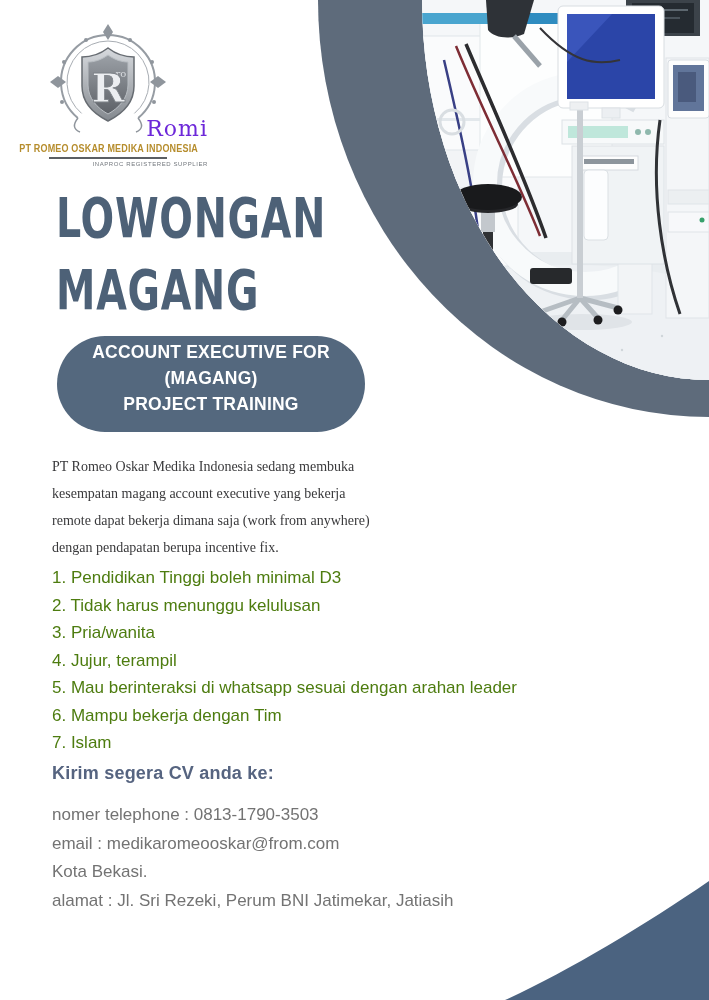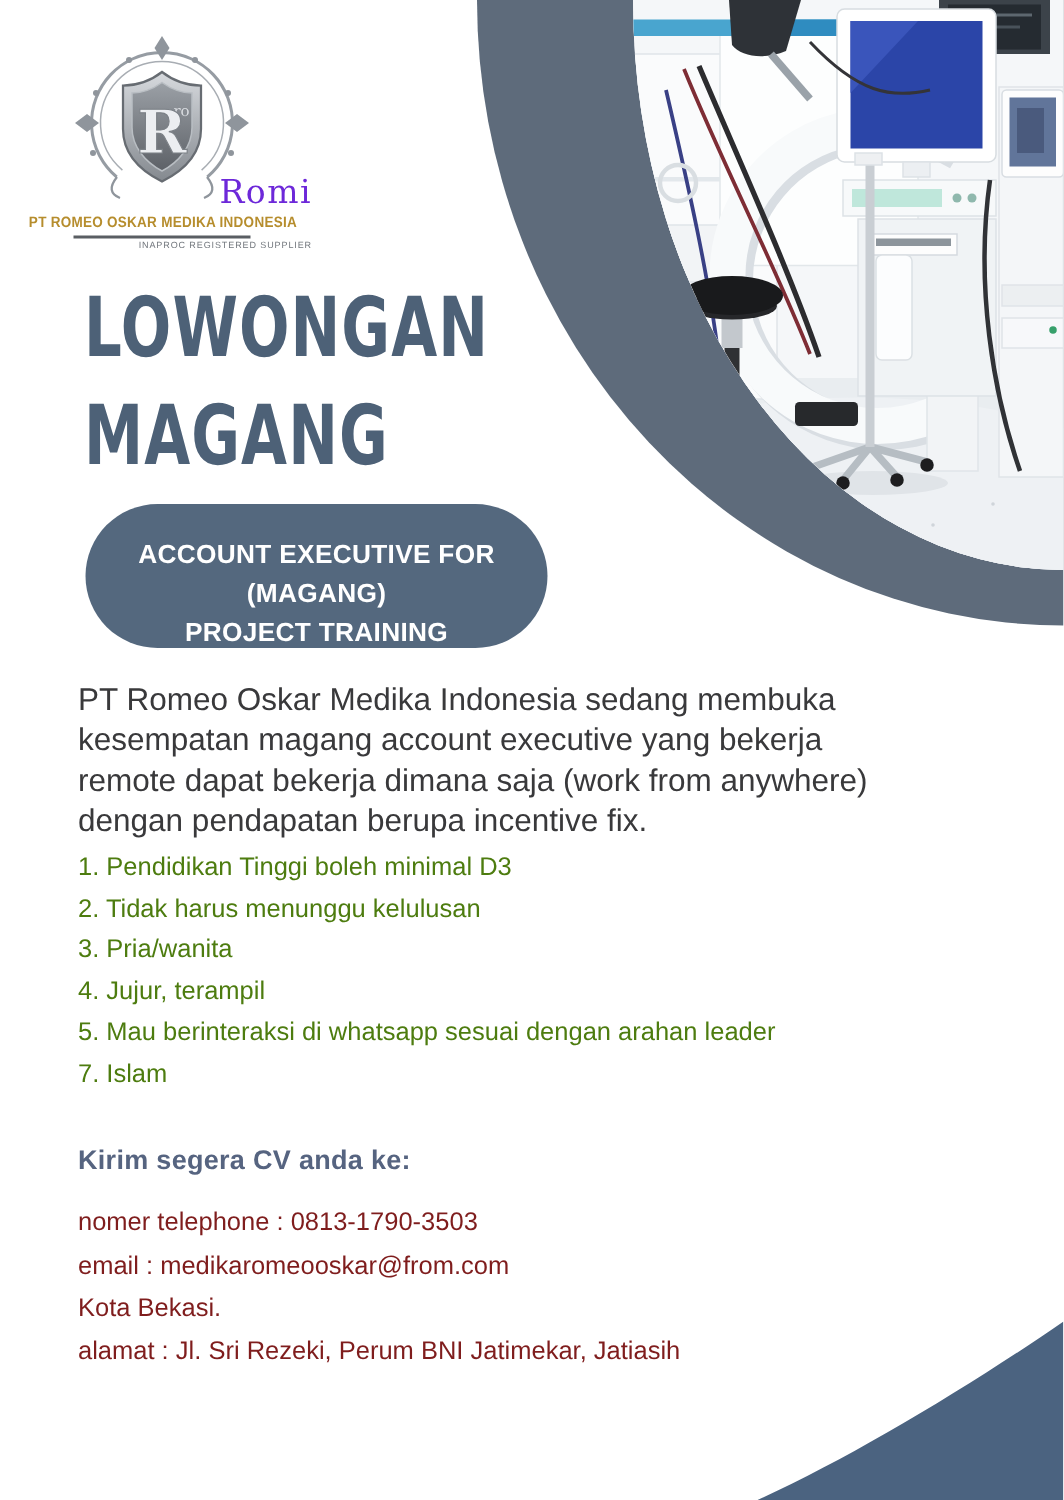--- a/index.html
+++ b/index.html
@@ -44,28 +44,28 @@
     font-family:"DejaVu Sans", sans-serif;font-weight:800;
     font-size:55px;line-height:72px;letter-spacing:1px;
     transform:scaleX(0.72);transform-origin:left top;white-space:nowrap;
   }
 
   
   .badge{
     position:absolute;left:57px;top:336px;width:308px;height:96px;
     background:#54687e;border-radius:48px;color:#ffffff;text-align:center;
     font-weight:bold;font-size:17.5px;line-height:26px;letter-spacing:0.2px;
-    padding-top:20px;box-sizing:border-box;
-  }
-
-  
-  .intro{position:absolute;left:52px;top:453px;font-size:21px;line-height:27px;color:#39393b;white-space:nowrap;}
+    padding-top:3px;box-sizing:border-box;
+  }
+
+  
+  .intro{position:absolute;left:52px;top:453px;font-size:14px;line-height:27px;color:#39393b;white-space:nowrap;font-family:Liberation Serif, serif;}
   .req{position:absolute;left:52px;top:564px;font-size:17px;line-height:27.5px;color:#4d7c0f;white-space:nowrap;}
   .contact-heading{position:absolute;left:52px;top:763px;font-size:18px;font-weight:bold;color:#566480;letter-spacing:0.2px;}
-  .contact{position:absolute;left:52px;top:801px;font-size:17px;line-height:28.5px;color:#7f1d1d;white-space:nowrap;}
+  .contact{position:absolute;left:52px;top:801px;font-size:17px;line-height:28.5px;color:#737373;white-space:nowrap;}
 </style>
 </head>
 <body>
 
 <div class="canvas">
 
   <div class="photo-ring"></div>
   <div class="photo-clip">
     <svg viewBox="0 0 287 380" preserveAspectRatio="none">
 
@@ -244,20 +244,21 @@
     <div>remote dapat bekerja dimana saja (work from anywhere)</div>
     <div>dengan pendapatan berupa incentive fix.</div>
   </div>
 
   <div class="req">
     <div>1. Pendidikan Tinggi boleh minimal D3</div>
     <div>2. Tidak harus menunggu kelulusan</div>
     <div>3. Pria/wanita</div>
     <div>4. Jujur, terampil</div>
     <div>5. Mau berinteraksi di whatsapp sesuai dengan arahan leader</div>
+    <div>6. Mampu bekerja dengan Tim</div>
     <div>7. Islam</div>
   </div>
 
   <div class="contact-heading">Kirim segera CV anda ke:</div>
   <div class="contact">
     <div>nomer telephone : 0813-1790-3503</div>
     <div>email : medikaromeooskar@from.com</div>
     <div>Kota Bekasi.</div>
     <div>alamat : Jl. Sri Rezeki, Perum BNI Jatimekar, Jatiasih</div>
   </div>

